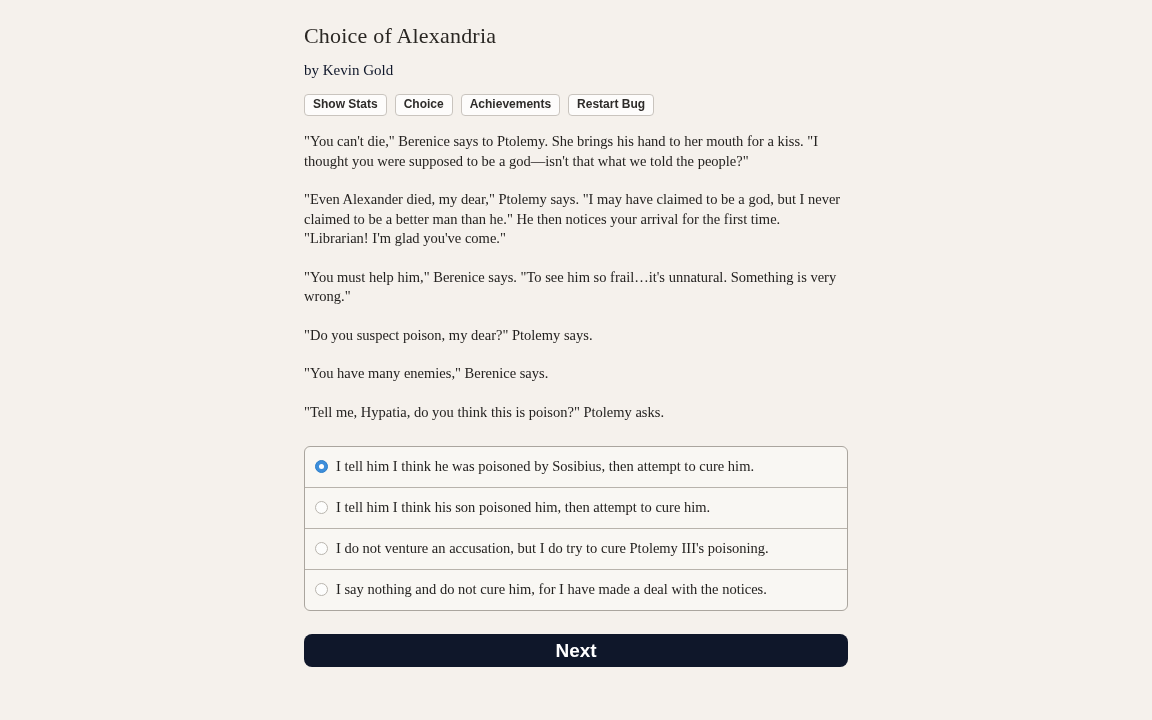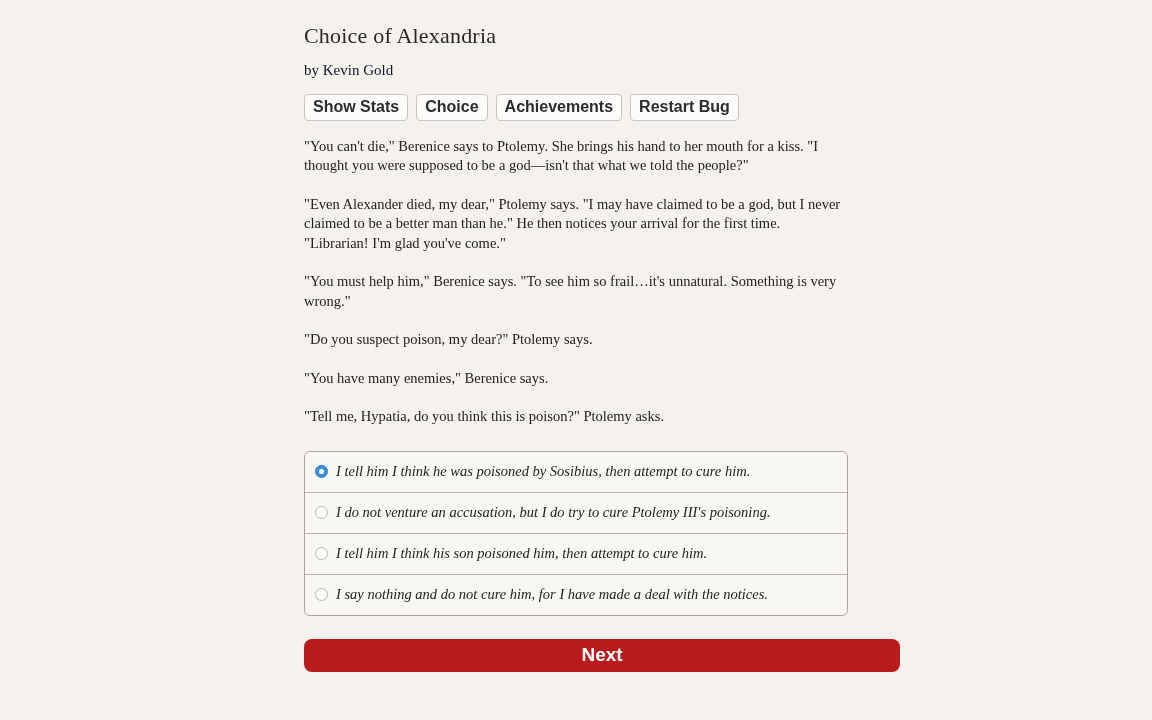--- a/index.html
+++ b/index.html
@@ -28,21 +28,21 @@
     color: #0f172a;
     margin-bottom: 15px;
   }
   .toolbar {
     display: flex;
     gap: 8px;
     margin-bottom: 16px;
   }
   .toolbar button {
     font-family: "Liberation Sans", sans-serif;
-    font-size: 16px;
+    font-size: 12px;
     font-weight: bold;
     color: #2e2c2a;
     background: #fdfcfb;
     border: 1px solid #c9c4be;
     border-radius: 4px;
     padding: 3px 8px 4px 8px;
     line-height: 1.1;
     cursor: pointer;
   }
   .story p {
@@ -87,28 +87,27 @@
     left: 3px;
     width: 5px;
     height: 5px;
     border-radius: 50%;
     background: #ffffff;
   }
   .choice-label {
     font-size: 14.5px;
     line-height: 17px;
     color: #242220;
-    font-style: italic;
   }
   .next-btn {
     display: block;
-    width: 596px;
+    width: 544px;
     margin-top: 23px;
     height: 33px;
-    background: #b91c1c;
+    background: #0f172a;
     border: none;
     border-radius: 8px;
     color: #ffffff;
     font-family: "Liberation Sans", sans-serif;
     font-size: 19px;
     font-weight: bold;
     text-align: center;
     cursor: pointer;
   }
 </style>
@@ -136,25 +135,25 @@
     <p>"Tell me, Hypatia, do you think this is poison?" Ptolemy asks.</p>
   </div>
 
   <div class="choices">
     <div class="choice-row">
       <span class="radio selected"></span>
       <span class="choice-label">I tell him I think he was poisoned by Sosibius, then attempt to cure him.</span>
     </div>
     <div class="choice-row">
       <span class="radio"></span>
-      <span class="choice-label">I do not venture an accusation, but I do try to cure Ptolemy III's poisoning.</span>
+      <span class="choice-label">I tell him I think his son poisoned him, then attempt to cure him.</span>
     </div>
     <div class="choice-row">
       <span class="radio"></span>
-      <span class="choice-label">I tell him I think his son poisoned him, then attempt to cure him.</span>
+      <span class="choice-label">I do not venture an accusation, but I do try to cure Ptolemy III's poisoning.</span>
     </div>
     <div class="choice-row">
       <span class="radio"></span>
       <span class="choice-label">I say nothing and do not cure him, for I have made a deal with the notices.</span>
     </div>
   </div>
 
   <button class="next-btn">Next</button>
 
 </div>

